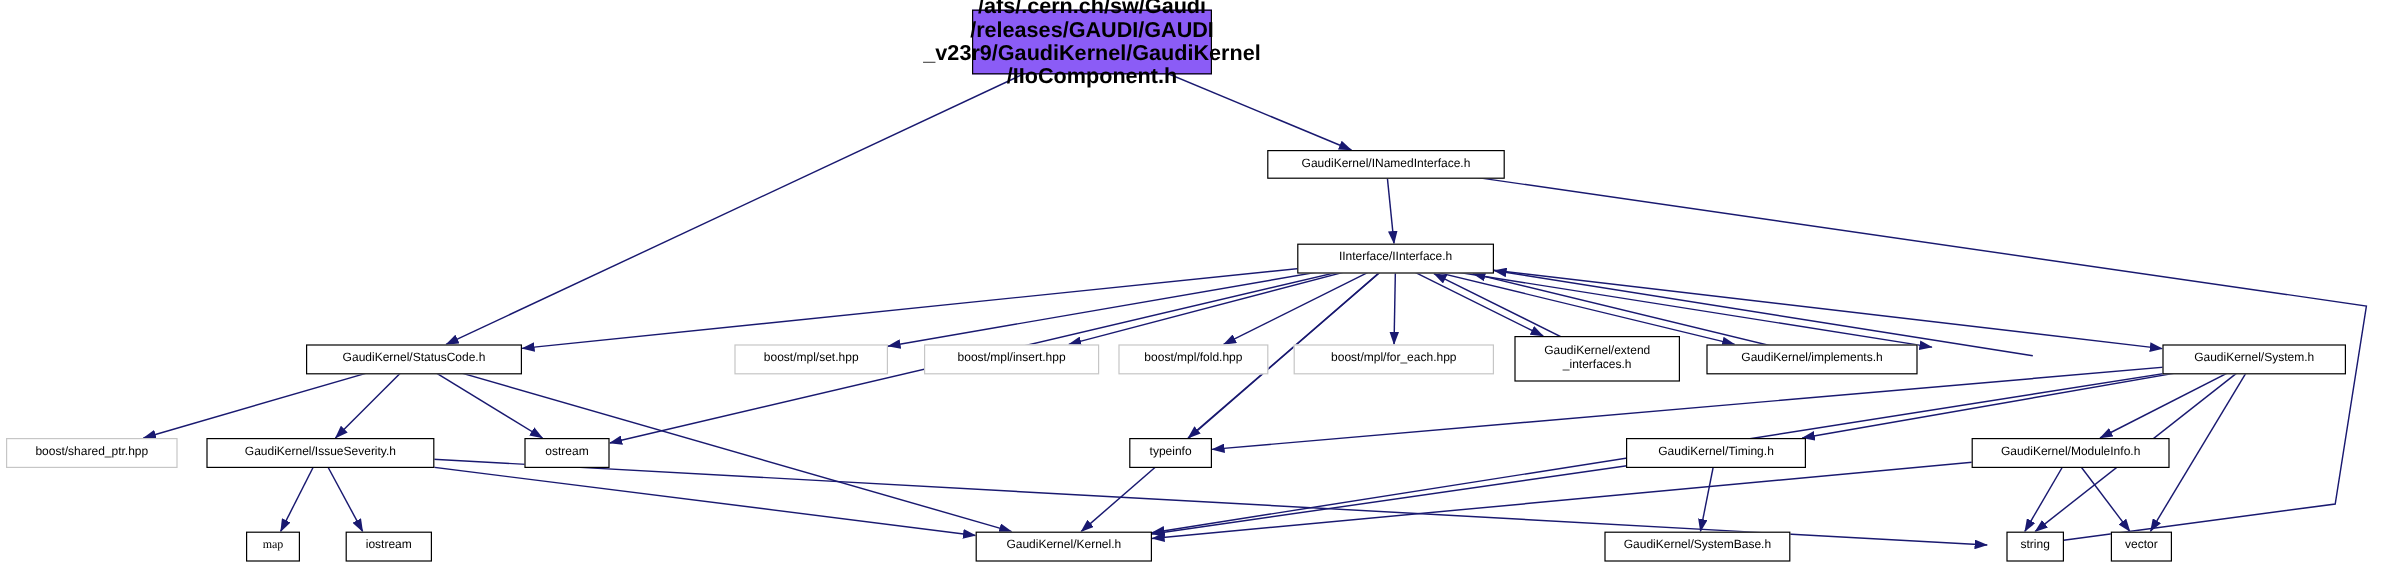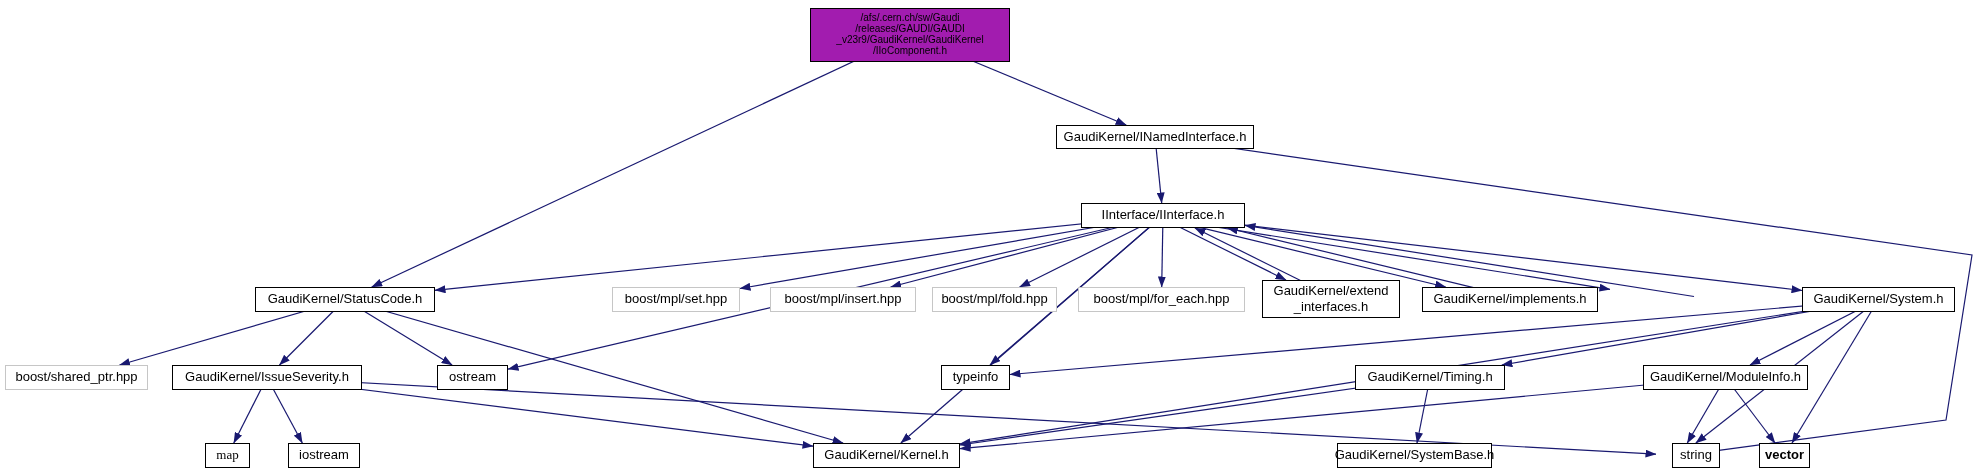--- a/index.html
+++ b/index.html
@@ -15,34 +15,35 @@
     position: absolute;
     left: 0; top: 0;
     width: 1987px; height: 472px;
   }
   .node {
     position: absolute;
     box-sizing: border-box;
     background: #ffffff;
     border: 1px solid #000000;
     color: #000000;
-    font-size: 13px;
+    font-size: 10px;
     line-height: 1.25;
     display: flex;
     align-items: center;
     justify-content: center;
     text-align: center;
     white-space: pre-line;
     padding: 0 2px;
     z-index: 1;
   }
   .node.root {
-    background: #a21caf;
-    font-size: 10px;
+    background: #8b5cf6;
+    font-size: 18px;
     line-height: 1.08;
+    font-weight: bold;
   }
   .node.external {
     border-color: #c6c6c6;
     text-align: right;
   }
 </style>
 </head>
 <body>
 
 <div id="graph">
@@ -134,14 +135,14 @@
   <div class="node" style="left:205px; top:443px; width:45px; height:25px;font-family:Liberation Serif, serif;">map</div>
 
   <div class="node" style="left:288px; top:443px; width:72px; height:25px;">iostream</div>
 
   <div class="node" style="left:813px; top:443px; width:147px; height:25px;">GaudiKernel/Kernel.h</div>
 
   <div class="node" style="left:1337px; top:443px; width:155px; height:25px;">GaudiKernel/SystemBase.h</div>
 
   <div class="node" style="left:1656px; top:443px; width:48px; height:25px;margin-left:16px;">string</div>
 
-  <div class="node" style="left:1759px; top:443px; width:51px; height:25px;font-weight:bold;">vector</div>
+  <div class="node" style="left:1759px; top:443px; width:51px; height:25px;">vector</div>
 </div>
 
 </body></html>

